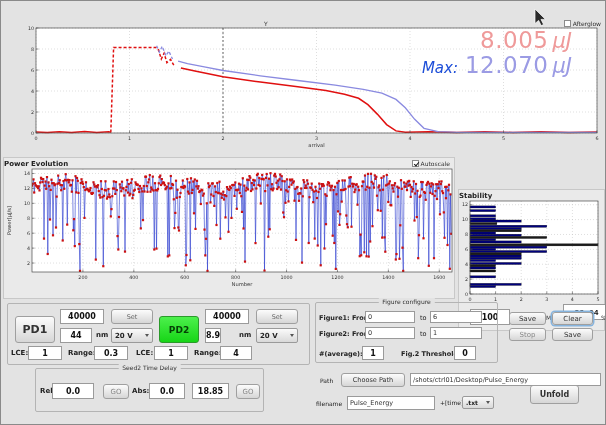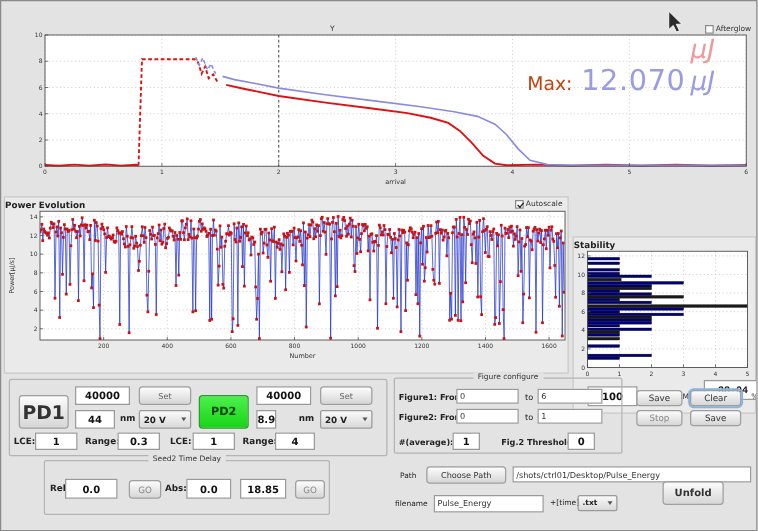--- a/index.html
+++ b/index.html
@@ -40,21 +40,21 @@
   .checkbox.checked::after { content:""; position:absolute; left:1px; top:1px;
     width:4px; height:2px; border-left:1px solid #1a1a1a; border-bottom:1px solid #1a1a1a;
     transform:rotate(-50deg); }
 
   
   .readout { position:absolute; display:flex; align-items:baseline; }
   .readout .num { font-size:23px; letter-spacing:0.5px; }
   .readout .unit { font-size:21px; font-style:italic; margin-left:4px; }
   .r1 { top:8px; right:33px; color:#ef9a9a; }
   .r2 { top:33px; right:33px; color:#9b9be4; }
-  .maxlab { font-size:15px; color:#c2410c; margin-right:7px; }
+  .maxlab { font-size:15px; font-style:italic; color:#1d4ed8; margin-right:7px; }
 
   
   .tb { position:absolute; background:#fff; border:1px solid #9a9a9a;
     display:flex; align-items:center; justify-content:center;
     font-size:8px; font-weight:600; color:#111; }
   .tb.left { justify-content:flex-start; padding-left:2px; font-weight:normal;
     font-size:6.5px; color:#333; }
   .btn { position:absolute; background:linear-gradient(#fcfcfc,#d6d6d6);
     border:1px solid #9f9f9f; border-radius:3px; display:flex; align-items:center;
     justify-content:center; font-size:7px; color:#333; }
@@ -65,21 +65,21 @@
     border:1px solid #9a9a9a; border-radius:2px; display:flex; align-items:center;
     justify-content:space-between; padding:0 3px; font-size:7px; font-weight:600; color:#222; }
   .dd-arrow { width:0; height:0; border-left:2.5px solid transparent;
     border-right:2.5px solid transparent; border-top:3px solid #555; }
   .groupbox { position:absolute; border:1px solid #b4b4b4; border-radius:2px; }
   .gb-title { position:absolute; top:-5px; left:50%; transform:translateX(-50%);
     background:#e3e3e3; padding:0 4px; font-size:6px; color:#333; white-space:nowrap; }
 
   
   .pd-panel { left:6px; top:302px; width:303px; height:62px; }
-  .pd1-btn { left:7px; top:12px; width:40px; height:27px; font-size:15px; font-weight:bold; }
+  .pd1-btn { left:7px; top:12px; width:40px; height:27px; font-size:11px; font-weight:bold; }
   .pd2-btn { left:151px; top:12px; width:40px; height:27px; font-size:9px; font-weight:bold;
     background:linear-gradient(#4cf04c,#17d517); border-color:#2a9a2a; color:#093; color:#064006; }
   .g1 { left:52px; top:5px; width:44px; height:15px; }
   .s1 { left:103px; top:5px; width:42px; height:15px; font-size:6.5px; color:#666; }
   .w1 { left:52px; top:24px; width:32px; height:15px; }
   .nm1 { left:88px; top:27px; }
   .v1 { left:103px; top:24px; width:42px; height:15px; }
   .g2 { left:197px; top:5px; width:44px; height:15px; }
   .s2 { left:248px; top:5px; width:42px; height:15px; font-size:6.5px; color:#666; }
   .w2 { left:197px; top:24px; width:16px; height:15px; }
@@ -194,20 +194,21 @@
         <text x="31" y="73.7" font-size="4.8" fill="#333" text-anchor="end">4</text>
         <line x1="33" y1="51" x2="35.5" y2="51" stroke="#4a4a4a" stroke-width="0.6"></line>
         <text x="31" y="52.7" font-size="4.8" fill="#333" text-anchor="end">6</text>
         <line x1="33" y1="30" x2="35.5" y2="30" stroke="#4a4a4a" stroke-width="0.6"></line>
         <text x="31" y="31.7" font-size="4.8" fill="#333" text-anchor="end">8</text>
         <line x1="33" y1="9" x2="35.5" y2="9" stroke="#4a4a4a" stroke-width="0.6"></line>
         <text x="31" y="10.7" font-size="4.8" fill="#333" text-anchor="end">10</text>
         <text x="313.5" y="128" font-size="5.2" fill="#333" text-anchor="middle">arrival</text>
       </svg>
     <div class="readout r1">
+      <span class="num">8.005</span>
       <span class="unit">µJ</span>
     </div>
     <div class="readout r2">
       <span class="maxlab">Max:</span>
       <span class="num">12.070</span>
       <span class="unit">µJ</span>
     </div>
   </div>
 
   <div class="evo-panel">

